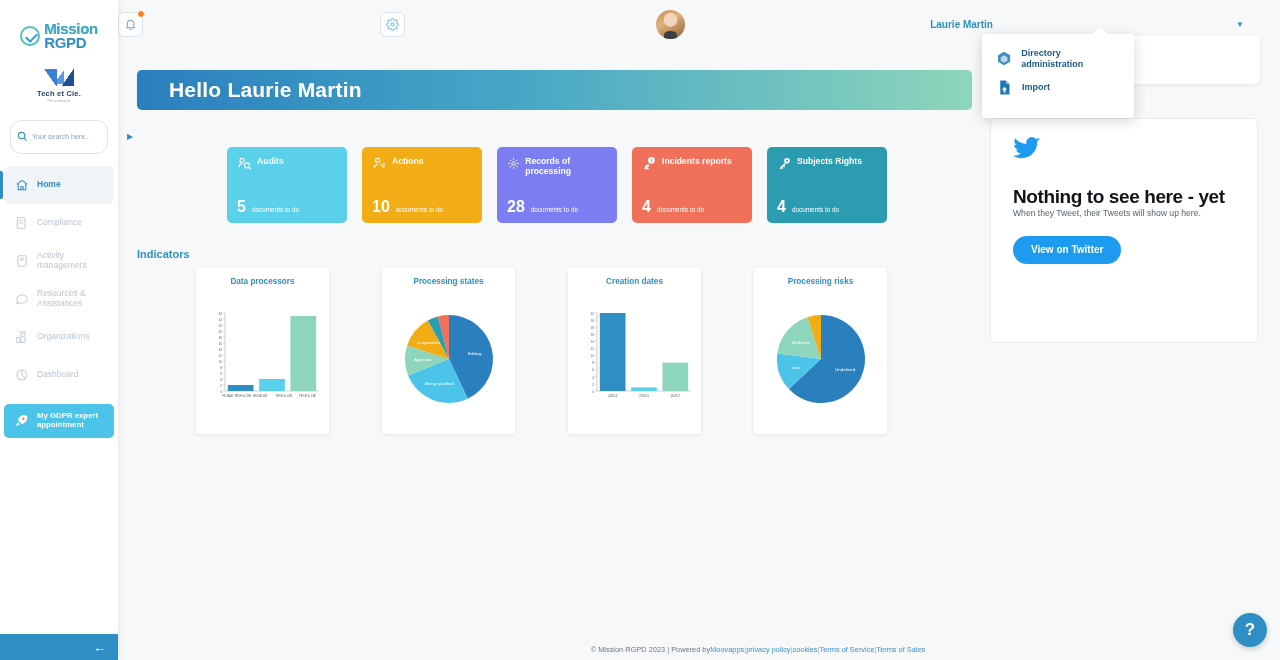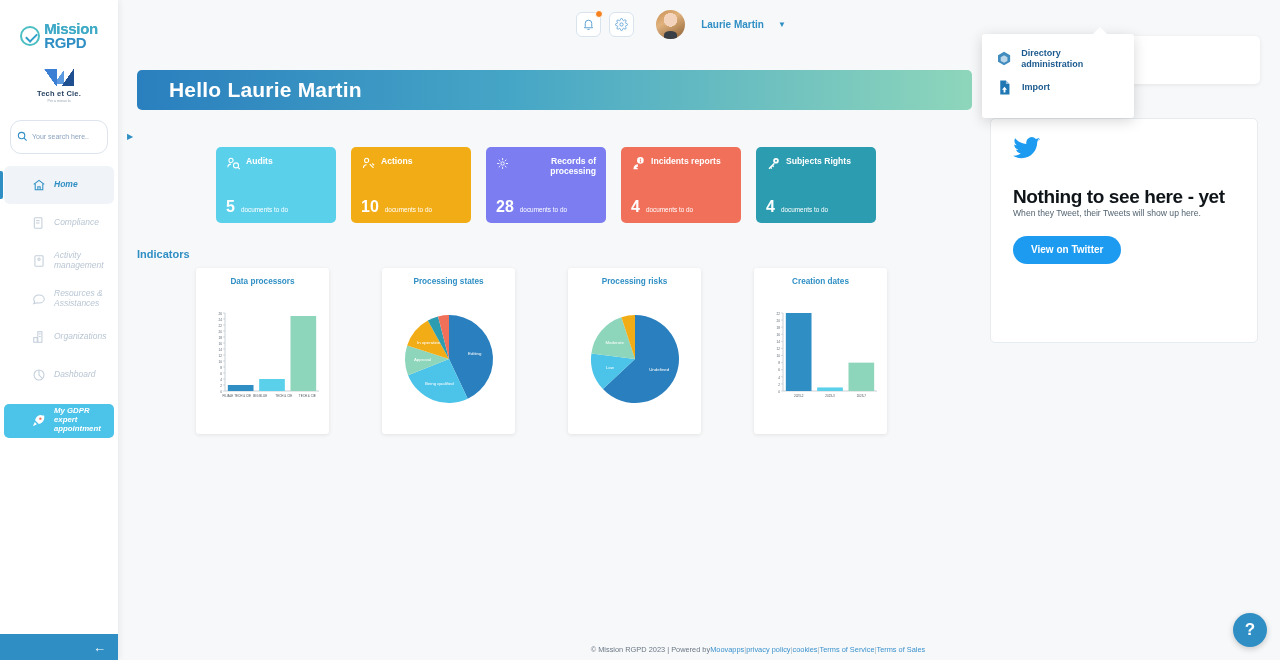--- a/index.html
+++ b/index.html
@@ -58,22 +58,22 @@
   .search-input {
     border: none; outline: none; flex: 1; font-size: 7px;
     color: #6d8aa8; font-family: "Liberation Sans", sans-serif; background: transparent;
   }
   .search-input::placeholder { color: #8aa3bd; }
   .search-go { flex: none; color: #2f8fc4; font-size: 8px; }
 
   .nav { margin-top: 12px; width: 100%; display: flex; flex-direction: column; }
   .nav-item {
     position: relative; display: flex; align-items: center; gap: 7px;
-    height: 38px; padding-left: 26px; padding-right: 6px; cursor: pointer;
-    margin: 0 4px; border-radius: 6px; font-style: italic;
+    height: 38px; padding-left: 9px; padding-right: 6px; cursor: pointer;
+    margin: 0 4px; border-radius: 6px;
   }
   .nav-item .nav-ic { flex: none; width: 17px; display: flex; justify-content: center; }
   .nav-label { font-size: 8.5px; color: #b9c6d3; line-height: 1.15; }
   .nav-item.active { background: #f0f4f8; }
   .nav-item.active::before {
     content: ""; position: absolute; left: -4px; top: 5px; bottom: 5px;
     width: 3px; background: #2f8fc4; border-radius: 0 2px 2px 0;
   }
   .nav-item.active .nav-label { color: #2f8fc4; font-weight: bold; }
   .nav-item.cta {
@@ -85,21 +85,21 @@
   .collapse-bar {
     position: absolute; left: 0; bottom: 0; width: 118px; height: 26px;
     background: #2f8fc4; display: flex; align-items: center; justify-content: flex-end;
     padding-right: 12px; cursor: pointer;
   }
   .collapse-bar span { color: #fff; font-size: 13px; line-height: 1; }
 
   
   .topbar {
     position: absolute; left: 118px; top: 0; right: 0; height: 48px; z-index: 20;
-    display: flex; align-items: center; justify-content: center; padding-right: 36px;
+    display: flex; align-items: center; justify-content: space-between; padding-right: 36px;
     gap: 8px;
   }
   .icon-btn {
     width: 25px; height: 25px; border: 1px solid #d8e3ee; border-radius: 6px;
     background: #fff; display: flex; align-items: center; justify-content: center;
     position: relative; cursor: pointer;
   }
   .notif-dot {
     position: absolute; top: -3px; right: -3px; width: 8px; height: 8px;
     border-radius: 50%; background: #f5821f; border: 1.5px solid #fff;
@@ -144,21 +144,21 @@
 
   
   .main { position: absolute; left: 118px; top: 0; right: 0; bottom: 0; overflow: hidden; }
   .hero {
     position: absolute; left: 19px; top: 70px; width: 835px; height: 40px;
     border-radius: 5px; background: linear-gradient(90deg,#2a7fbe 0%,#46a6c6 45%,#8ed6bb 100%);
     display: flex; align-items: center; padding-left: 32px;
   }
   .hero h1 { color: #fff; font-size: 21px; font-weight: bold; letter-spacing: 0.2px; }
 
-  .cards { position: absolute; left: 98px; top: 147px; display: flex; gap: 15px; text-align: right; }
+  .cards { position: absolute; left: 109px; top: 147px; display: flex; gap: 15px; }
   .card {
     width: 120px; height: 76px; border-radius: 5px; padding: 9px 10px 8px;
     color: #fff; display: flex; flex-direction: column; justify-content: space-between;
     cursor: pointer;
   }
   .card-head { display: flex; align-items: flex-start; gap: 5px; }
   .card-title { font-size: 8.6px; font-weight: bold; line-height: 1.22; }
   .card-foot { display: flex; align-items: baseline; gap: 6px; }
   .card-num { font-size: 16px; font-weight: bold; line-height: 1; }
   .card-sub { font-size: 6.4px; }
@@ -475,35 +475,20 @@
               <text x="33.61302680634469" y="57.3292440396626" text-anchor="middle" font-size="4.4" fill="#ffffff" font-family="&quot;Liberation Sans&quot;,sans-serif">Approval</text>
               <path d="M60,55 L18.15351328301324,41.40325224750232 A44,44 0 0 1 38.80283833952453,16.442506078070004 Z" fill="#f2ad16"></path>
               <text x="39.65845039071917" y="39.672006670634595" text-anchor="middle" font-size="4.4" fill="#ffffff" font-family="&quot;Liberation Sans&quot;,sans-serif">In operation</text>
               <path d="M60,55 L38.80283833952453,16.442506078070004 A44,44 0 0 1 49.0576449647464,12.382340910340226 Z" fill="#2c9cb0"></path>
               <path d="M60,55 L49.0576449647464,12.382340910340226 A44,44 0 0 1 60.00000000000003,11 Z" fill="#f0705a"></path>
             </svg>
           </div>
       </div>
 
       <div class="chart-card">
-        <div class="chart-title">Processing risks</div>
-        <div class="chart-body">
-            <svg id="chart2" width="120" height="112" viewBox="0 0 120 112">
-              <path d="M60,55 L60,11 A44,44 0 1 1 27.9253803934579,85.1200726608623 Z" fill="#2a7fbe"></path>
-              <text x="84.2287221180571" y="66.9847043127582" text-anchor="middle" font-size="4.4" fill="#ffffff" font-family="&quot;Liberation Sans&quot;,sans-serif">Undefined</text>
-              <path d="M60,55 L27.9253803934579,85.1200726608623 A44,44 0 0 1 16.346953142162974,49.48533772317061 Z" fill="#4cc3e8"></path>
-              <text x="34.89210796980795" y="64.65804865149862" text-anchor="middle" font-size="4.4" fill="#ffffff" font-family="&quot;Liberation Sans&quot;,sans-serif">Low</text>
-              <path d="M60,55 L16.346953142162974,49.48533772317061 A44,44 0 0 1 46.40325224750231,13.153513283013247 Z" fill="#8ed6bb"></path>
-              <text x="39.65845039071917" y="39.672006670634595" text-anchor="middle" font-size="4.4" fill="#ffffff" font-family="&quot;Liberation Sans&quot;,sans-serif">Moderate</text>
-              <path d="M60,55 L46.40325224750231,13.153513283013247 A44,44 0 0 1 59.99999999999999,11 Z" fill="#f2ad16"></path>
-            </svg>
-          </div>
-      </div>
-
-      <div class="chart-card">
         <div class="chart-title">Creation dates</div>
         <div class="chart-body">
             <svg id="chart3" width="120" height="110" viewBox="0 0 120 110">
               <line x1="22" y1="8" x2="22" y2="86" stroke="#aab4bd" stroke-width="0.6"></line>
               <line x1="22" y1="86" x2="116" y2="86" stroke="#aab4bd" stroke-width="0.6"></line>
               <line x1="20" y1="86" x2="22" y2="86" stroke="#aab4bd" stroke-width="0.5"></line>
               <text x="19" y="87.7" text-anchor="end" font-size="3.2" fill="#5a6570" font-family="&quot;Liberation Sans&quot;,sans-serif">0</text>
               <line x1="20" y1="78.9090909090909" x2="22" y2="78.9090909090909" stroke="#aab4bd" stroke-width="0.5"></line>
               <text x="19" y="80.60909090909091" text-anchor="end" font-size="3.2" fill="#5a6570" font-family="&quot;Liberation Sans&quot;,sans-serif">2</text>
               <line x1="20" y1="71.81818181818181" x2="22" y2="71.81818181818181" stroke="#aab4bd" stroke-width="0.5"></line>
@@ -529,20 +514,35 @@
               <rect x="24.82" y="8" width="25.69333333333333" height="78" fill="#2f8fc4"></rect>
               <rect x="56.15333333333333" y="82.45454545454545" width="25.69333333333333" height="3.5454545454545454" fill="#5bd0ea"></rect>
               <rect x="87.48666666666665" y="57.63636363636364" width="25.69333333333333" height="28.363636363636363" fill="#8ed6bb"></rect>
               <text x="37.666666666666664" y="92" text-anchor="middle" font-size="3" fill="#4a545e" font-family="&quot;Liberation Sans&quot;,sans-serif">2023-2</text>
               <text x="69" y="92" text-anchor="middle" font-size="3" fill="#4a545e" font-family="&quot;Liberation Sans&quot;,sans-serif">2023-3</text>
               <text x="100.33333333333333" y="92" text-anchor="middle" font-size="3" fill="#4a545e" font-family="&quot;Liberation Sans&quot;,sans-serif">2023-7</text>
             </svg>
           </div>
       </div>
 
+      <div class="chart-card">
+        <div class="chart-title">Processing risks</div>
+        <div class="chart-body">
+            <svg id="chart2" width="120" height="112" viewBox="0 0 120 112">
+              <path d="M60,55 L60,11 A44,44 0 1 1 27.9253803934579,85.1200726608623 Z" fill="#2a7fbe"></path>
+              <text x="84.2287221180571" y="66.9847043127582" text-anchor="middle" font-size="4.4" fill="#ffffff" font-family="&quot;Liberation Sans&quot;,sans-serif">Undefined</text>
+              <path d="M60,55 L27.9253803934579,85.1200726608623 A44,44 0 0 1 16.346953142162974,49.48533772317061 Z" fill="#4cc3e8"></path>
+              <text x="34.89210796980795" y="64.65804865149862" text-anchor="middle" font-size="4.4" fill="#ffffff" font-family="&quot;Liberation Sans&quot;,sans-serif">Low</text>
+              <path d="M60,55 L16.346953142162974,49.48533772317061 A44,44 0 0 1 46.40325224750231,13.153513283013247 Z" fill="#8ed6bb"></path>
+              <text x="39.65845039071917" y="39.672006670634595" text-anchor="middle" font-size="4.4" fill="#ffffff" font-family="&quot;Liberation Sans&quot;,sans-serif">Moderate</text>
+              <path d="M60,55 L46.40325224750231,13.153513283013247 A44,44 0 0 1 59.99999999999999,11 Z" fill="#f2ad16"></path>
+            </svg>
+          </div>
+      </div>
+
     </div>
 
     <div class="footer">
       <span>© Mission RGPD 2023 | Powered by</span>
       <a href="#">Moovapps</a>
       <span class="sep">|</span>
       <a href="#">privacy policy</a>
       <span class="sep">|</span>
       <a href="#">cookies</a>
       <span class="sep">|</span>

